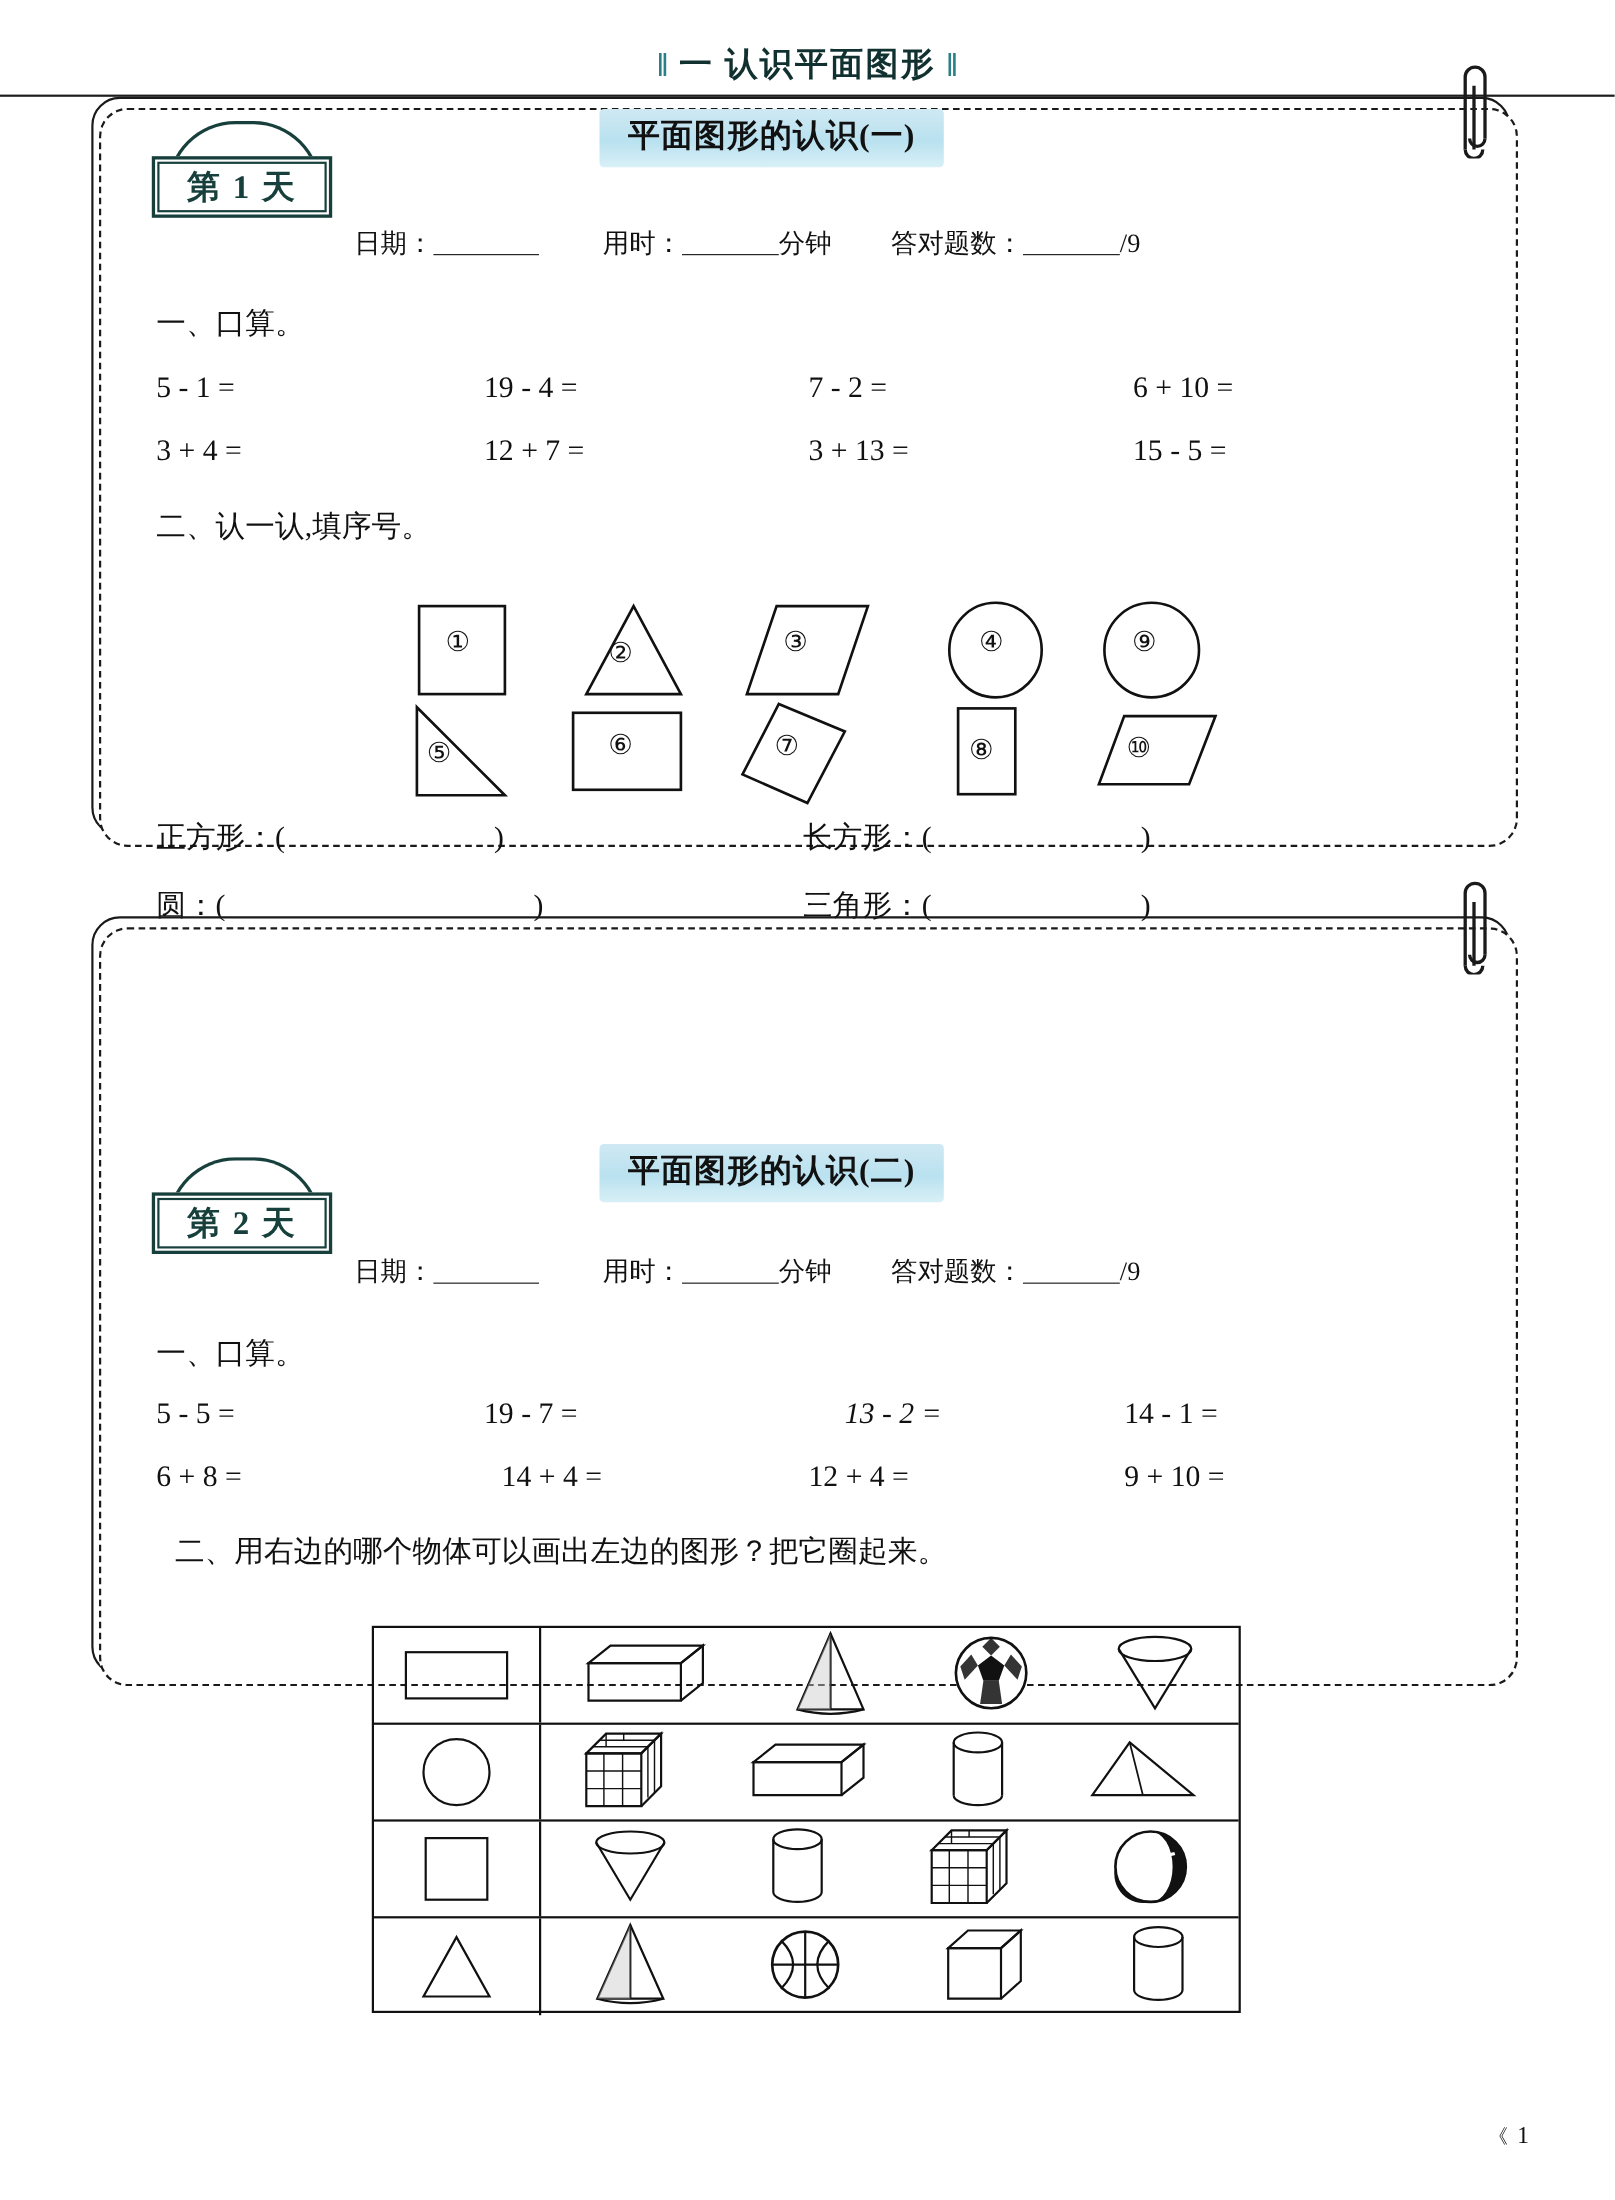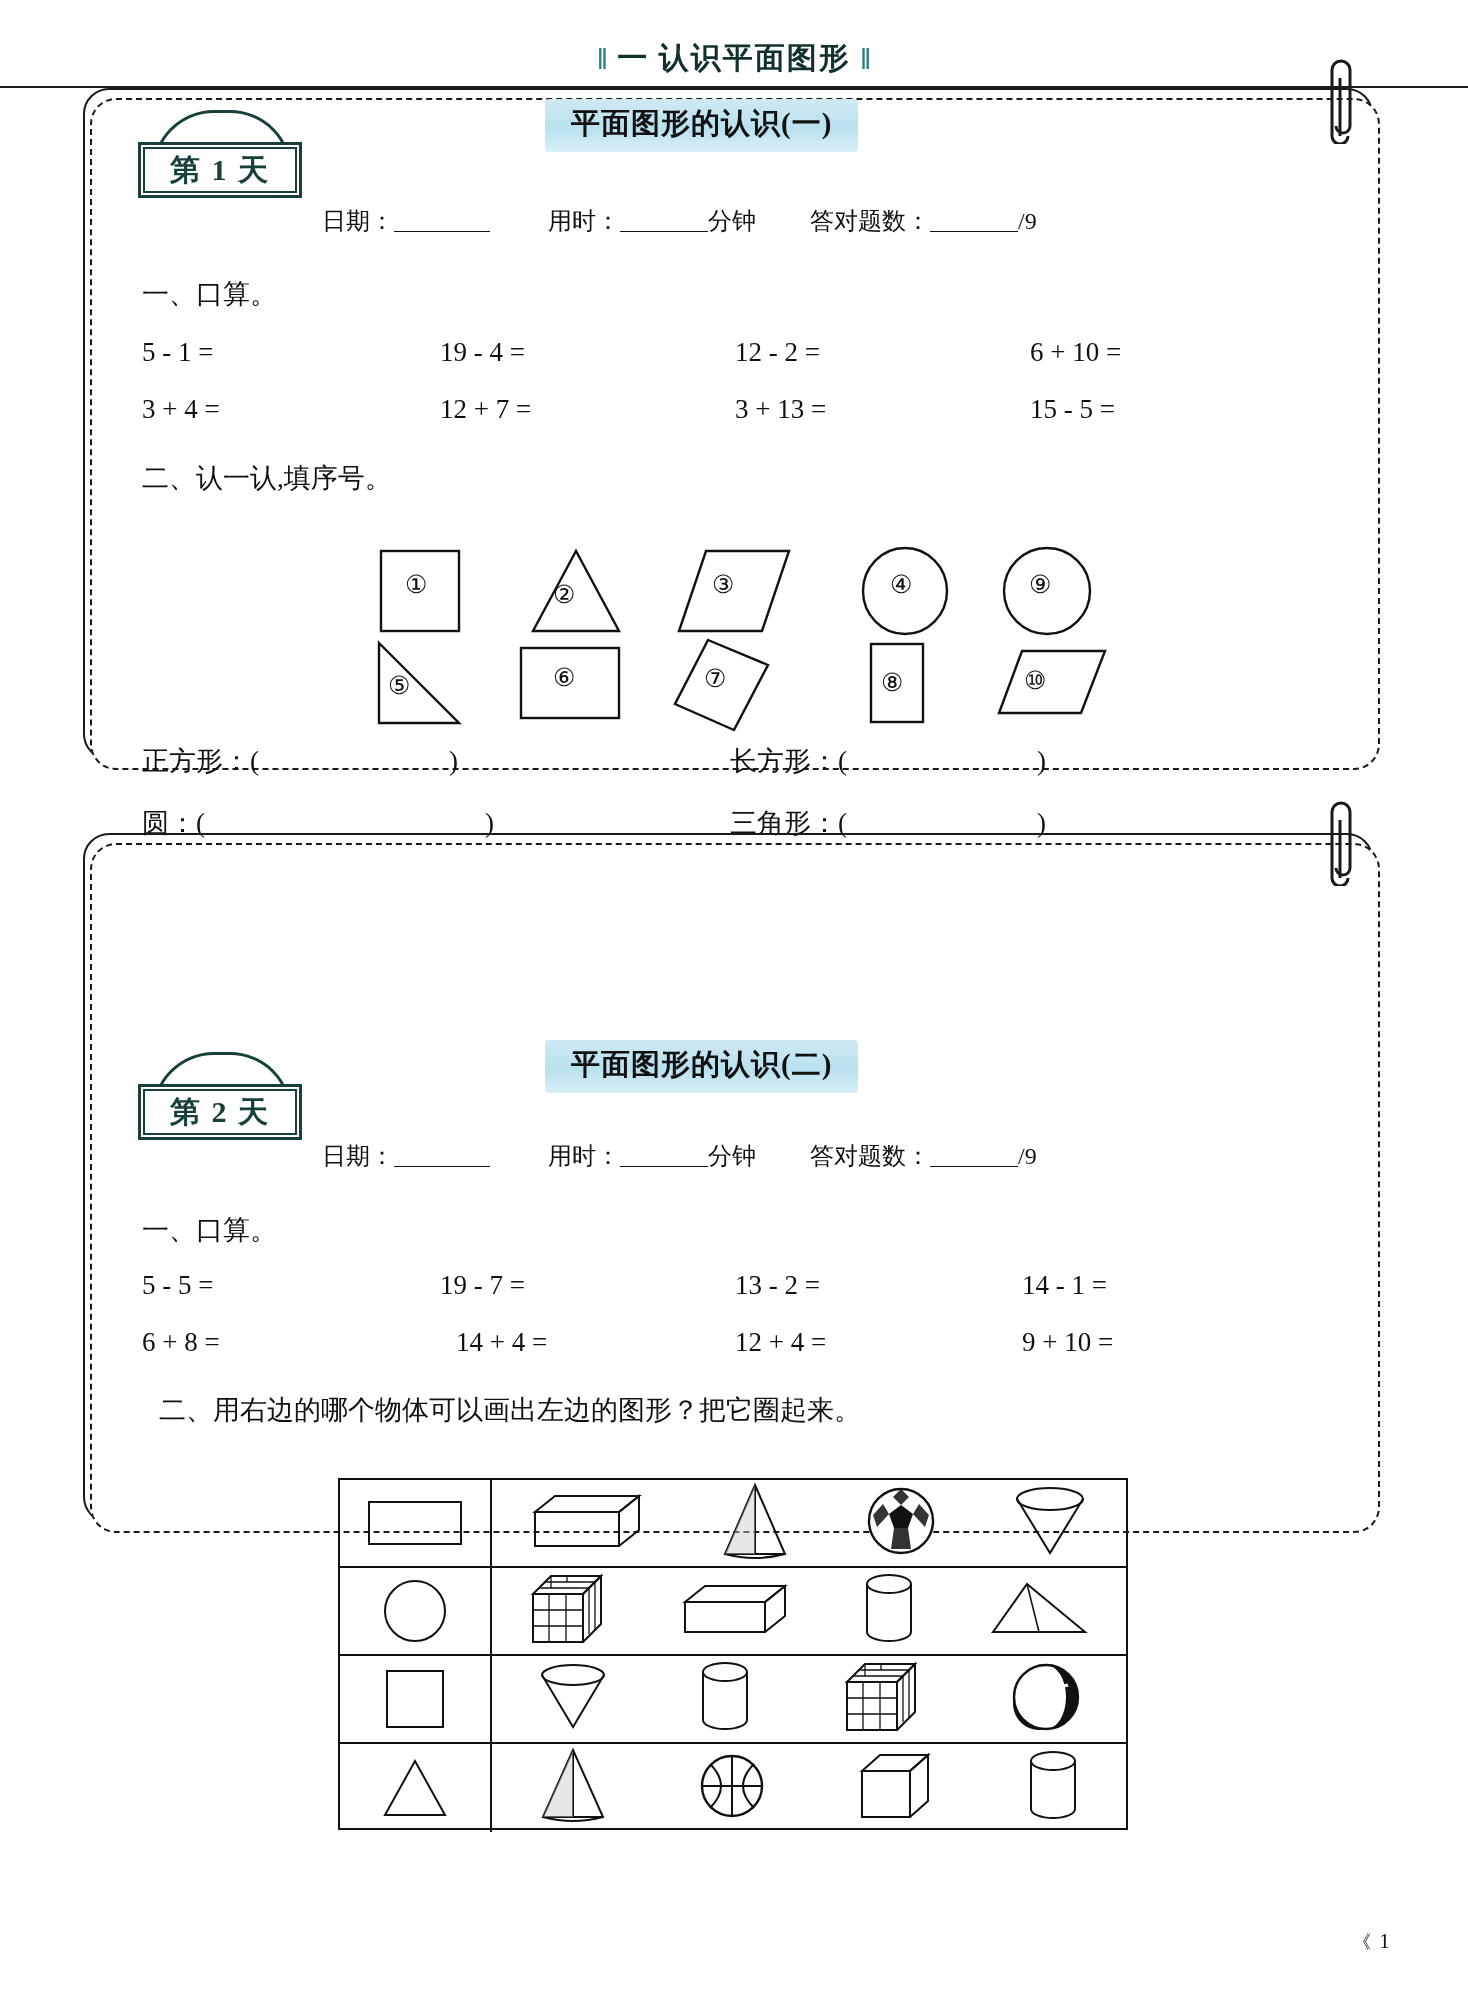--- a/index.html
+++ b/index.html
@@ -163,21 +163,21 @@
   <span style="display:inline-block;width:46px;"></span>
   <span class="lbl">用时：</span><span class="uline s"></span><span class="lbl">分钟</span>
   <span style="display:inline-block;width:42px;"></span>
   <span class="lbl">答对题数：</span><span class="uline s"></span><span class="lbl">/9</span>
 </div>
 
 <div class="sec" style="left:142px;top:276px;">一、口算。</div>
 
 <div class="prob" style="left:142px;top:337px;">5 - 1 =</div>
 <div class="prob" style="left:440px;top:337px;">19 - 4 =</div>
-<div class="prob" style="left:735px;top:337px;">12 - 2 =</div>
+<div class="prob" style="left:735px;top:337px;">7 - 2 =</div>
 <div class="prob" style="left:1030px;top:337px;">6 + 10 =</div>
 
 <div class="prob" style="left:142px;top:394px;">3 + 4 =</div>
 <div class="prob" style="left:440px;top:394px;">12 + 7 =</div>
 <div class="prob" style="left:735px;top:394px;">3 + 13 =</div>
 <div class="prob" style="left:1030px;top:394px;">15 - 5 =</div>
 
 <div class="sec" style="left:142px;top:460px;">二、认一认,填序号。</div>
 
 <svg class="shape" style="left:378px;top:548px;" width="84" height="86">
@@ -271,21 +271,21 @@
   <span style="display:inline-block;width:46px;"></span>
   <span class="lbl">用时：</span><span class="uline s"></span><span class="lbl">分钟</span>
   <span style="display:inline-block;width:42px;"></span>
   <span class="lbl">答对题数：</span><span class="uline s"></span><span class="lbl">/9</span>
 </div>
 
 <div class="sec" style="left:142px;top:1212px;">一、口算。</div>
 
 <div class="prob" style="left:142px;top:1270px;">5 - 5 =</div>
 <div class="prob" style="left:440px;top:1270px;">19 - 7 =</div>
-<div class="prob" style="left:735px;top:1270px;">13 - 2 =</div>
+<div class="prob" style="left:768px;top:1270px;font-style:italic;">13 - 2 =</div>
 <div class="prob" style="left:1022px;top:1270px;">14 - 1 =</div>
 
 <div class="prob" style="left:142px;top:1327px;">6 + 8 =</div>
 <div class="prob" style="left:456px;top:1327px;">14 + 4 =</div>
 <div class="prob" style="left:735px;top:1327px;">12 + 4 =</div>
 <div class="prob" style="left:1022px;top:1327px;">9 + 10 =</div>
 
 <div class="sec" style="left:142px;top:1392px;margin-left:17px;">二、用右边的哪个物体可以画出左边的图形？把它圈起来。</div>
 
 <div class="mtable" style="left:338px;top:1478px;width:790px;height:352px;">

